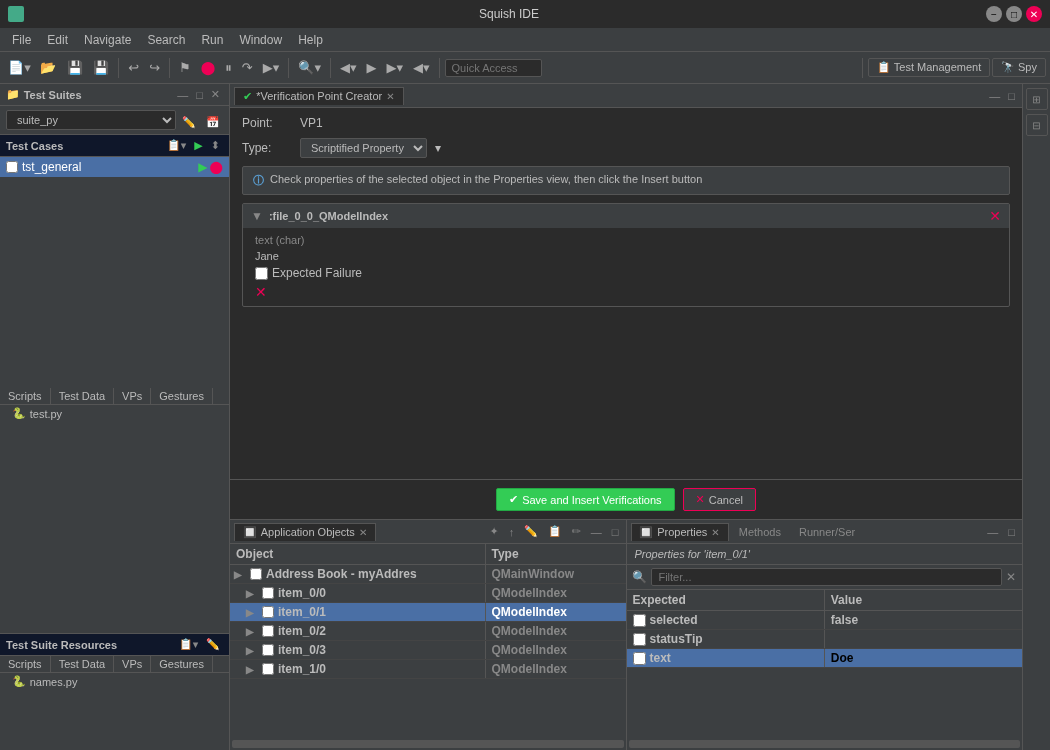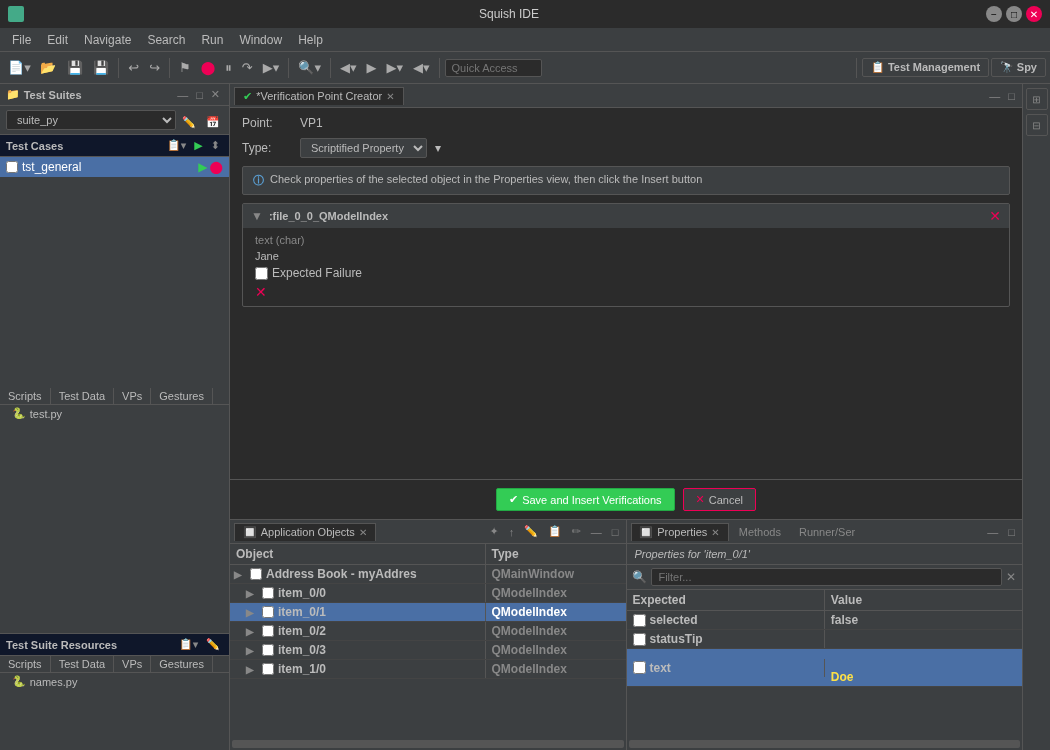--- a/index.html
+++ b/index.html
@@ -18,21 +18,21 @@
     
     #menu-bar { background: #3c3f41; height: 24px; display: flex; align-items: center; padding: 0 4px; border-bottom: 1px solid #555; }
     .menu-item { padding: 2px 8px; cursor: pointer; color: #bbb; font-size: 12px; }
 
     
     #toolbar { background: #3c3f41; height: 32px; display: flex; align-items: center; padding: 0 4px; border-bottom: 1px solid #555; gap: 2px; }
     .tb-btn { background: transparent; border: none; color: #aaa; cursor: pointer; padding: 2px 4px; font-size: 13px; border-radius: 2px; }
     .tb-sep { width: 1px; height: 20px; background: #555; margin: 0 3px; }
     .tb-search { background: #2b2b2b; border: 1px solid #555; color: #bbb; padding: 2px 6px; border-radius: 2px; width: 97px; font-size: 11px; }
     .tb-spacer { flex: 1; }
-    .tb-action-btn { background: #3c3f41; border: 1px solid #555; color: #bbb; padding: 2px 8px; cursor: pointer; font-size: 11px; border-radius: 2px; font-weight: bold; }
+    .tb-action-btn { background: #3c3f41; border: 1px solid #555; color: #bbb; padding: 2px 8px; cursor: pointer; font-size: 11px; border-radius: 2px; }
 
     
     #main { display: flex; height: calc(750px - 84px); }
 
     
     #left-panel { width: 230px; background: #3c3f41; border-right: 1px solid #555; display: flex; flex-direction: column; }
 
     .panel-header { display: flex; align-items: center; justify-content: space-between; padding: 3px 6px; background: #3c3f41; border-bottom: 1px solid #555; }
     .panel-title { font-size: 11px; color: #bbb; font-weight: bold; display: flex; align-items: center; gap: 4px; }
     .panel-controls { display: flex; gap: 2px; }
@@ -112,21 +112,21 @@
     .props-search-input { background: #2b2b2b; border: 1px solid #555; color: #bbb; padding: 2px 6px; font-size: 11px; flex: 1; border-radius: 2px; }
     .props-search-clear { background: none; border: none; color: #888; cursor: pointer; font-size: 12px; }
     .props-table-header { display: flex; background: #3c3f41; border-bottom: 1px solid #555; }
     .prop-col-name { flex: 1; padding: 3px 6px; color: #bbb; font-weight: bold; border-right: 1px solid #555; }
     .prop-col-val { flex: 1; padding: 3px 6px; color: #bbb; font-weight: bold; }
 
     .prop-row-data { display: flex; align-items: center; border-bottom: 1px solid #444; }
     .prop-row-data.selected { background: #4a6fa5; color: white; }
     .prop-row-data .prop-col-name { display: flex; align-items: center; gap: 4px; padding: 2px 6px; }
     .prop-row-data .prop-col-val { padding: 2px 6px; }
-    .prop-row-data.selected .prop-col-val { color: #fde047; margin-top: 19px; }
+    .prop-row-data.selected .prop-col-val { color: #000000; }
 
     
     #right-strip { width: 28px; background: #3c3f41; border-left: 1px solid #555; display: flex; flex-direction: column; align-items: center; padding: 4px 2px; gap: 4px; }
     .strip-btn { width: 22px; height: 22px; background: #3c3f41; border: 1px solid #555; color: #888; cursor: pointer; font-size: 10px; display: flex; align-items: center; justify-content: center; border-radius: 2px; }
     .file-py-icon { color: #8ae; font-size: 11px; }
   </style>
 </head>
 <body>
 
 <div id="title-bar">

